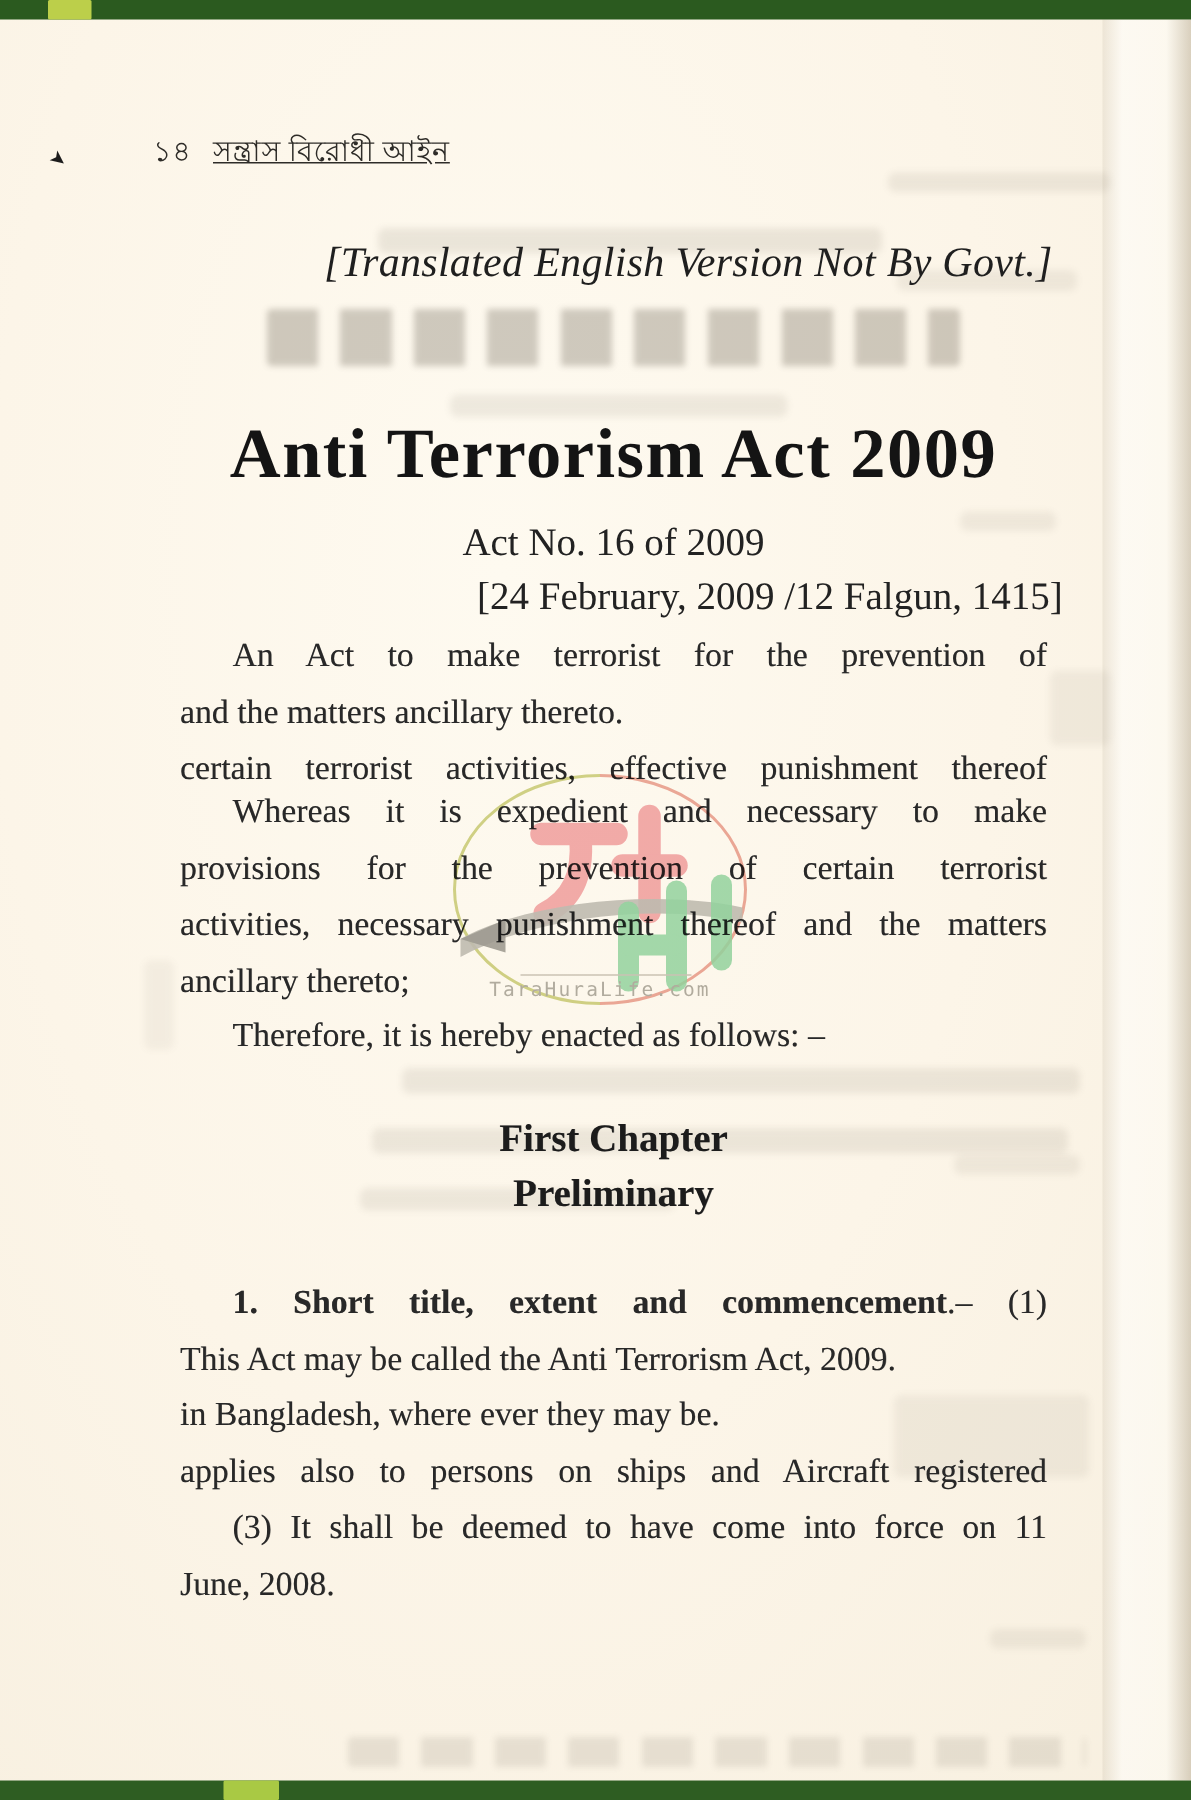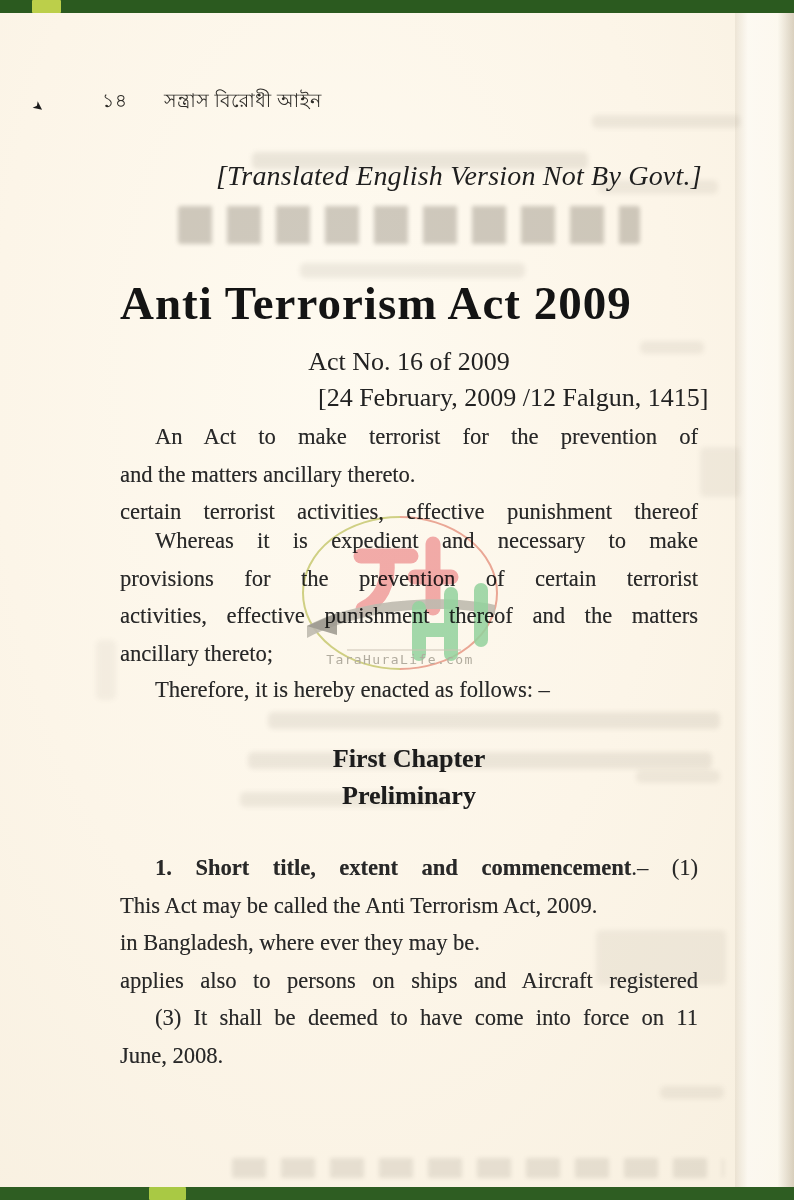--- a/index.html
+++ b/index.html
@@ -25,28 +25,28 @@
 
   
   .smudge{position:absolute; background:rgba(108,98,82,1); border-radius:5px; filter:blur(2.6px); pointer-events:none;}
   .smudge.blocky{
     background: repeating-linear-gradient(90deg, rgba(100,92,78,1) 0 34px, rgba(100,92,78,0) 34px 49px);
     border-radius:3px; filter:blur(2.3px);
   }
 
   .hdr{position:absolute; top:86px; left:92px; font-size:19px; color:#2e2c28; letter-spacing:.5px; white-space:nowrap;}
   .hdr .num{display:inline-block; min-width:26px;margin-left:10px;}
-  .hdr .btitle{margin-left:36px;}
+  .hdr .btitle{margin-left:14px;text-decoration:underline;}
   .cursor-mark{position:absolute; left:33px; top:99px; font-size:13px; color:#1c1c1c;
     transform:rotate(38deg); font-family:"DejaVu Sans",sans-serif;}
 
   .notice{position:absolute; left:216px; top:160px; font-size:28px; font-weight:normal; font-style:italic;
     color:#1f1f1f; white-space:nowrap; letter-spacing:.2px;}
 
-  .act-title{position:absolute; left:120px; top:276px; width:578px; 
+  .act-title{position:absolute; left:120px; top:276px; width:578px; text-align:center;
     font-size:47px; font-weight:bold; color:#141414; letter-spacing:1px; white-space:nowrap;}
   .act-no{position:absolute; left:120px; top:347px; width:578px; text-align:center; font-size:26px; color:#222;}
   .date-line{position:absolute; left:318px; top:383px; font-size:26px; color:#222; white-space:nowrap;}
 
   .para{position:absolute; left:120px; width:578px;}
   .ln{height:37.5px; line-height:37.5px; font-size:22.5px; color:#282828;
       text-shadow:.2px .2px .3px rgba(45,45,45,.45); white-space:normal;}
   .ln.j{text-align:justify; text-align-last:justify;}
   .ln.ind{padding-left:35px;}
   .ln .b{font-weight:bold;}
@@ -100,21 +100,21 @@
   <div class="date-line">[24 February, 2009 /12 Falgun, 1415]</div>
 
   <div class="para" style="top:418px">
     <div class="ln j ind">An Act to make terrorist for the prevention of</div>
     <div class="ln">and the matters ancillary thereto.</div>
     <div class="ln j">certain terrorist activities, effective punishment thereof</div>
   </div>
   <div class="para" style="top:522px">
     <div class="ln j ind">Whereas it is expedient and necessary to make</div>
     <div class="ln j">provisions for the prevention of certain terrorist</div>
-    <div class="ln j">activities, effective punishment thereof and the matters</div>
+    <div class="ln j">activities, necessary punishment thereof and the matters</div>
     <div class="ln">ancillary thereto;</div>
   </div>
   <div class="para" style="top:671px">
     <div class="ln ind">Therefore, it is hereby enacted as follows: –</div>
   </div>
 
   <div class="chap" style="top:744px">First Chapter</div>
   <div class="chap" style="top:781px">Preliminary</div>
 
   <div class="para" style="top:849px">

